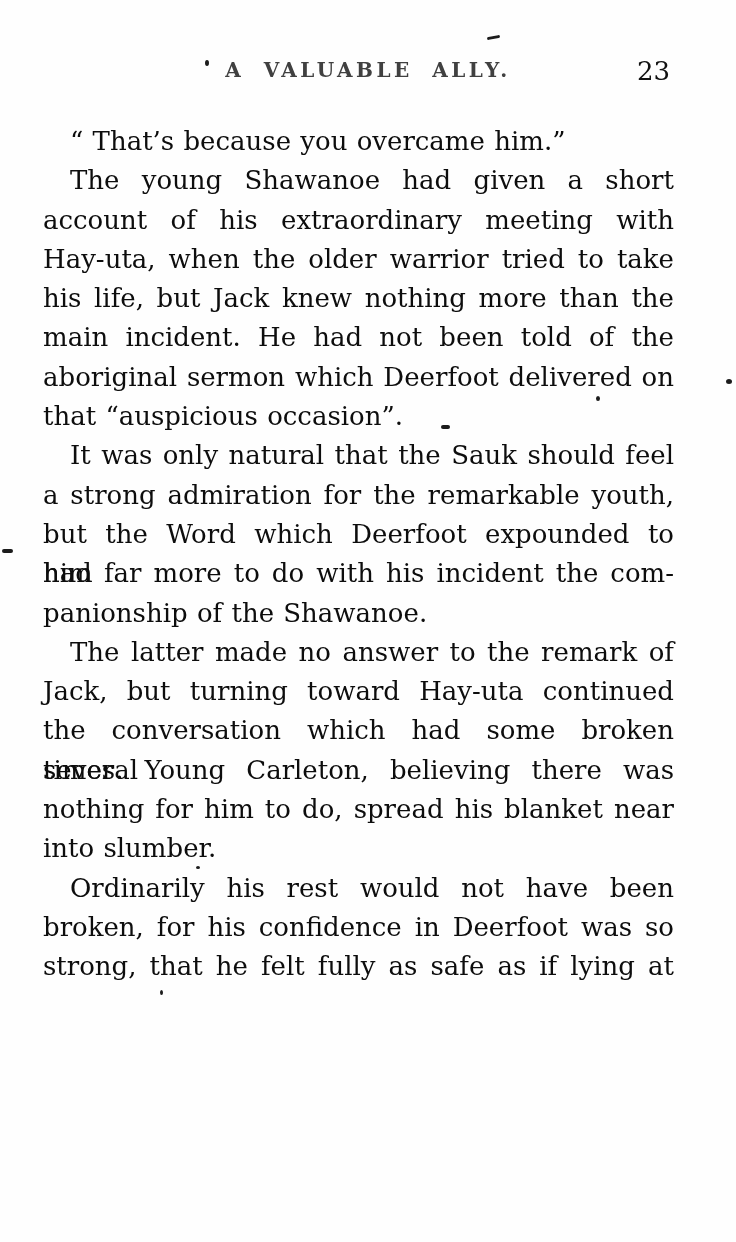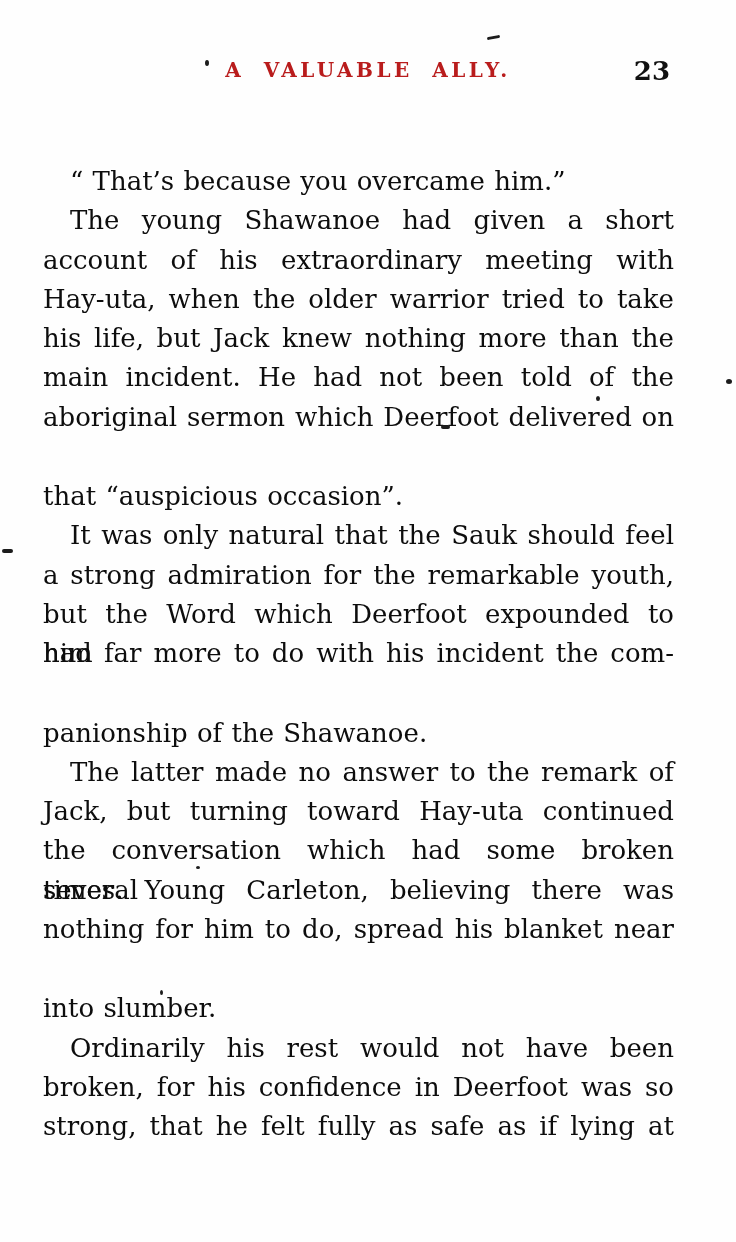--- a/index.html
+++ b/index.html
@@ -27,28 +27,28 @@
   .chapter-title {
     position: absolute;
     left: 0;
     right: 0;
     top: 2px;
     text-align: center;
     font-size: 20px;
     font-weight: 700;
     letter-spacing: 3.5px;
     word-spacing: 9px;
-    color: #b91c1c;
+    color: #404040;
   }
   .page-number {
     position: absolute;
     top: 0px;
     right: 66px;
     font-size: 26px;
-    font-weight: 700;
+    font-weight: 400;
     color: #111;
     text-align: right;
   }
   
   .textblock {
     position: absolute;
     top: 122px;
     left: 43px;
     width: 631px;
     font-size: 26px;
@@ -56,21 +56,21 @@
     word-spacing: 1px;
   }
   .line {
     text-align: justify;
     text-align-last: justify;
     white-space: normal;
     height: 39.3px;
     overflow: visible;
   }
   .line.indent { text-indent: 27px; }
-  .line.short  { text-align: center; text-align-last: left; margin-top: 40px; }
+  .line.short  { text-align: center; text-align-last: left; }
   
   .ink {
     position: absolute;
     background: #1c1c1c;
   }
   .ink-dash { border-radius: 2px; }
   .ink-dot  { border-radius: 50%; }
   #ink-top-dash   { left: 487px; top: 36px;  width: 13px; height: 3px; transform: rotate(-10deg); }
   #ink-head-dot   { left: 205px; top: 60px;  width: 4px;  height: 6px; }
   #ink-right-dot  { left: 726px; top: 379px; width: 6px;  height: 5px; }

